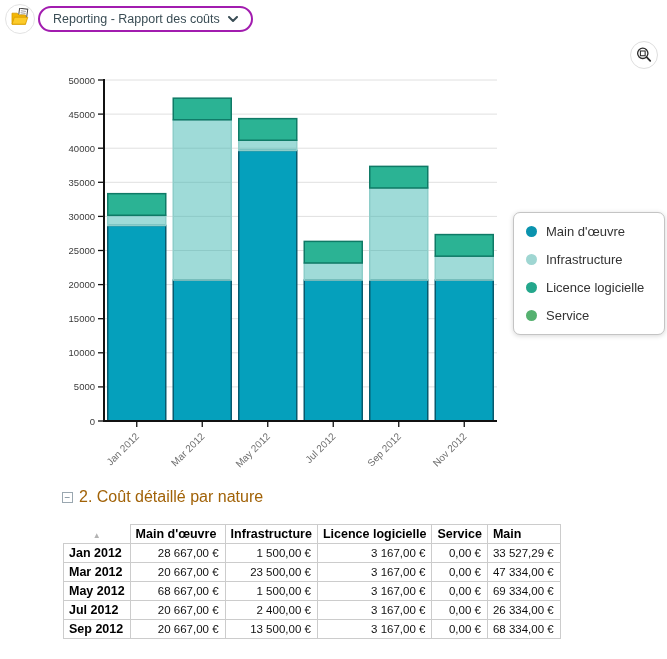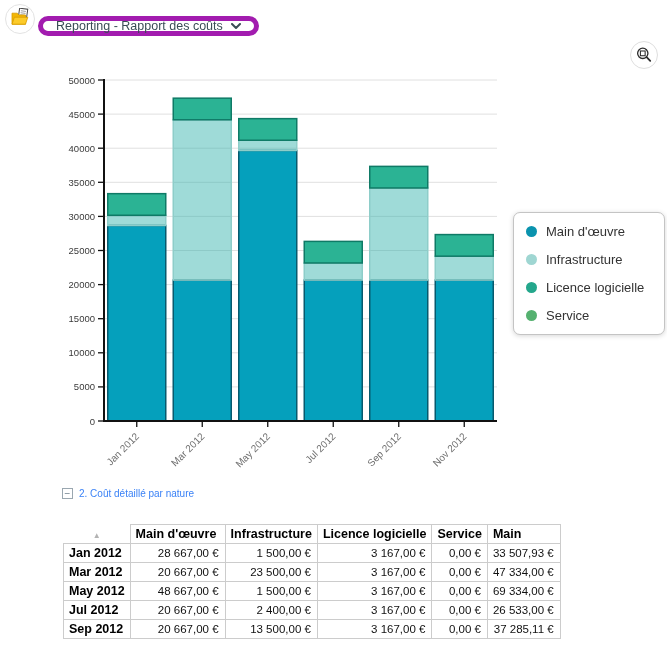--- a/index.html
+++ b/index.html
@@ -11,23 +11,23 @@
   #app{position:absolute;inset:0;}
 
   
   .icon-btn{
     position:absolute;display:flex;align-items:center;justify-content:center;
     background:#fff;border:1px solid #e3e3e3;border-radius:50%;cursor:pointer;box-sizing:border-box;
   }
   #report-icon-btn{left:5px;top:4px;width:30px;height:30px;}
   #zoom-btn{left:630px;top:41px;width:28px;height:28px;border-color:#dedede;}
   .pill{
-    position:absolute;left:38px;top:16px;height:20px;box-sizing:border-box;
+    position:absolute;left:38px;top:6px;height:26px;box-sizing:border-box;
     display:flex;align-items:center;gap:8px;padding:0 13px;
-    border:5px solid #a21caf;border-radius:14px;background:#fff;cursor:pointer;
+    border:2px solid #a21caf;border-radius:14px;background:#fff;cursor:pointer;
   }
   .pill .lbl{font-size:12.5px;font-weight:500;color:#3a4d55;white-space:nowrap;}
 
   
   #chart-svg{position:absolute;left:0;top:0;}
   #legend{
     position:absolute;left:513px;top:212px;width:152px;box-sizing:border-box;
     background:#fff;border:1px solid #c4c4c4;border-radius:7px;
     box-shadow:0 1px 5px rgba(0,0,0,.16);padding:11px 12px;
   }
@@ -36,21 +36,21 @@
   .legend-dot{width:11px;height:11px;border-radius:50%;flex:0 0 auto;}
   .legend-label{font-size:13px;color:#333;white-space:nowrap;}
 
   
   #section-title-row{position:absolute;left:62px;top:488px;display:flex;align-items:center;gap:6px;cursor:pointer;}
   .collapse-box{
     width:11px;height:11px;box-sizing:border-box;border:1px solid #9aa7b0;background:#fff;
     display:flex;align-items:center;justify-content:center;
     font-size:10px;line-height:9px;color:#6b7d8a;
   }
-  .section-title{font-size:10px;color:#3b82f6;}
+  .section-title{font-size:16px;color:#a16207;}
 
   
   #cost-table{position:absolute;left:63px;top:524px;border-collapse:collapse;background:#fff;}
   #cost-table th,#cost-table td{
     border:1px solid #cccccc;padding:2px 5px;height:19px;box-sizing:border-box;white-space:nowrap;
   }
   #cost-table thead th{font-size:12.5px;font-weight:bold;color:#000;text-align:left;}
   #cost-table thead th.corner{border-top:1px solid transparent;border-left:1px solid transparent;text-align:center;}
   .sort-ind{font-size:8px;color:#b3b3b3;}
   #cost-table tbody th{font-size:12.5px;font-weight:bold;color:#000;text-align:left;}
@@ -205,50 +205,50 @@
           <th>Main</th>
         </tr>
       </thead>
     <tbody>
         <tr>
           <th>Jan 2012</th>
           <td>28 667,00 €</td>
           <td>1 500,00 €</td>
           <td>3 167,00 €</td>
           <td>0,00 €</td>
-          <td>33 507,93 €</td>
+          <td>33 527,29 €</td>
         </tr>
         <tr>
           <th>Mar 2012</th>
           <td>20 667,00 €</td>
           <td>23 500,00 €</td>
           <td>3 167,00 €</td>
           <td>0,00 €</td>
           <td>47 334,00 €</td>
         </tr>
         <tr>
           <th>May 2012</th>
-          <td>48 667,00 €</td>
+          <td>68 667,00 €</td>
           <td>1 500,00 €</td>
           <td>3 167,00 €</td>
           <td>0,00 €</td>
           <td>69 334,00 €</td>
         </tr>
         <tr>
           <th>Jul 2012</th>
           <td>20 667,00 €</td>
           <td>2 400,00 €</td>
           <td>3 167,00 €</td>
           <td>0,00 €</td>
-          <td>26 533,00 €</td>
+          <td>26 334,00 €</td>
         </tr>
         <tr>
           <th>Sep 2012</th>
           <td>20 667,00 €</td>
           <td>13 500,00 €</td>
           <td>3 167,00 €</td>
           <td>0,00 €</td>
-          <td>37 285,11 €</td>
+          <td>68 334,00 €</td>
         </tr>
       </tbody>
   </table>
 
 </div>
 
 </body></html>

